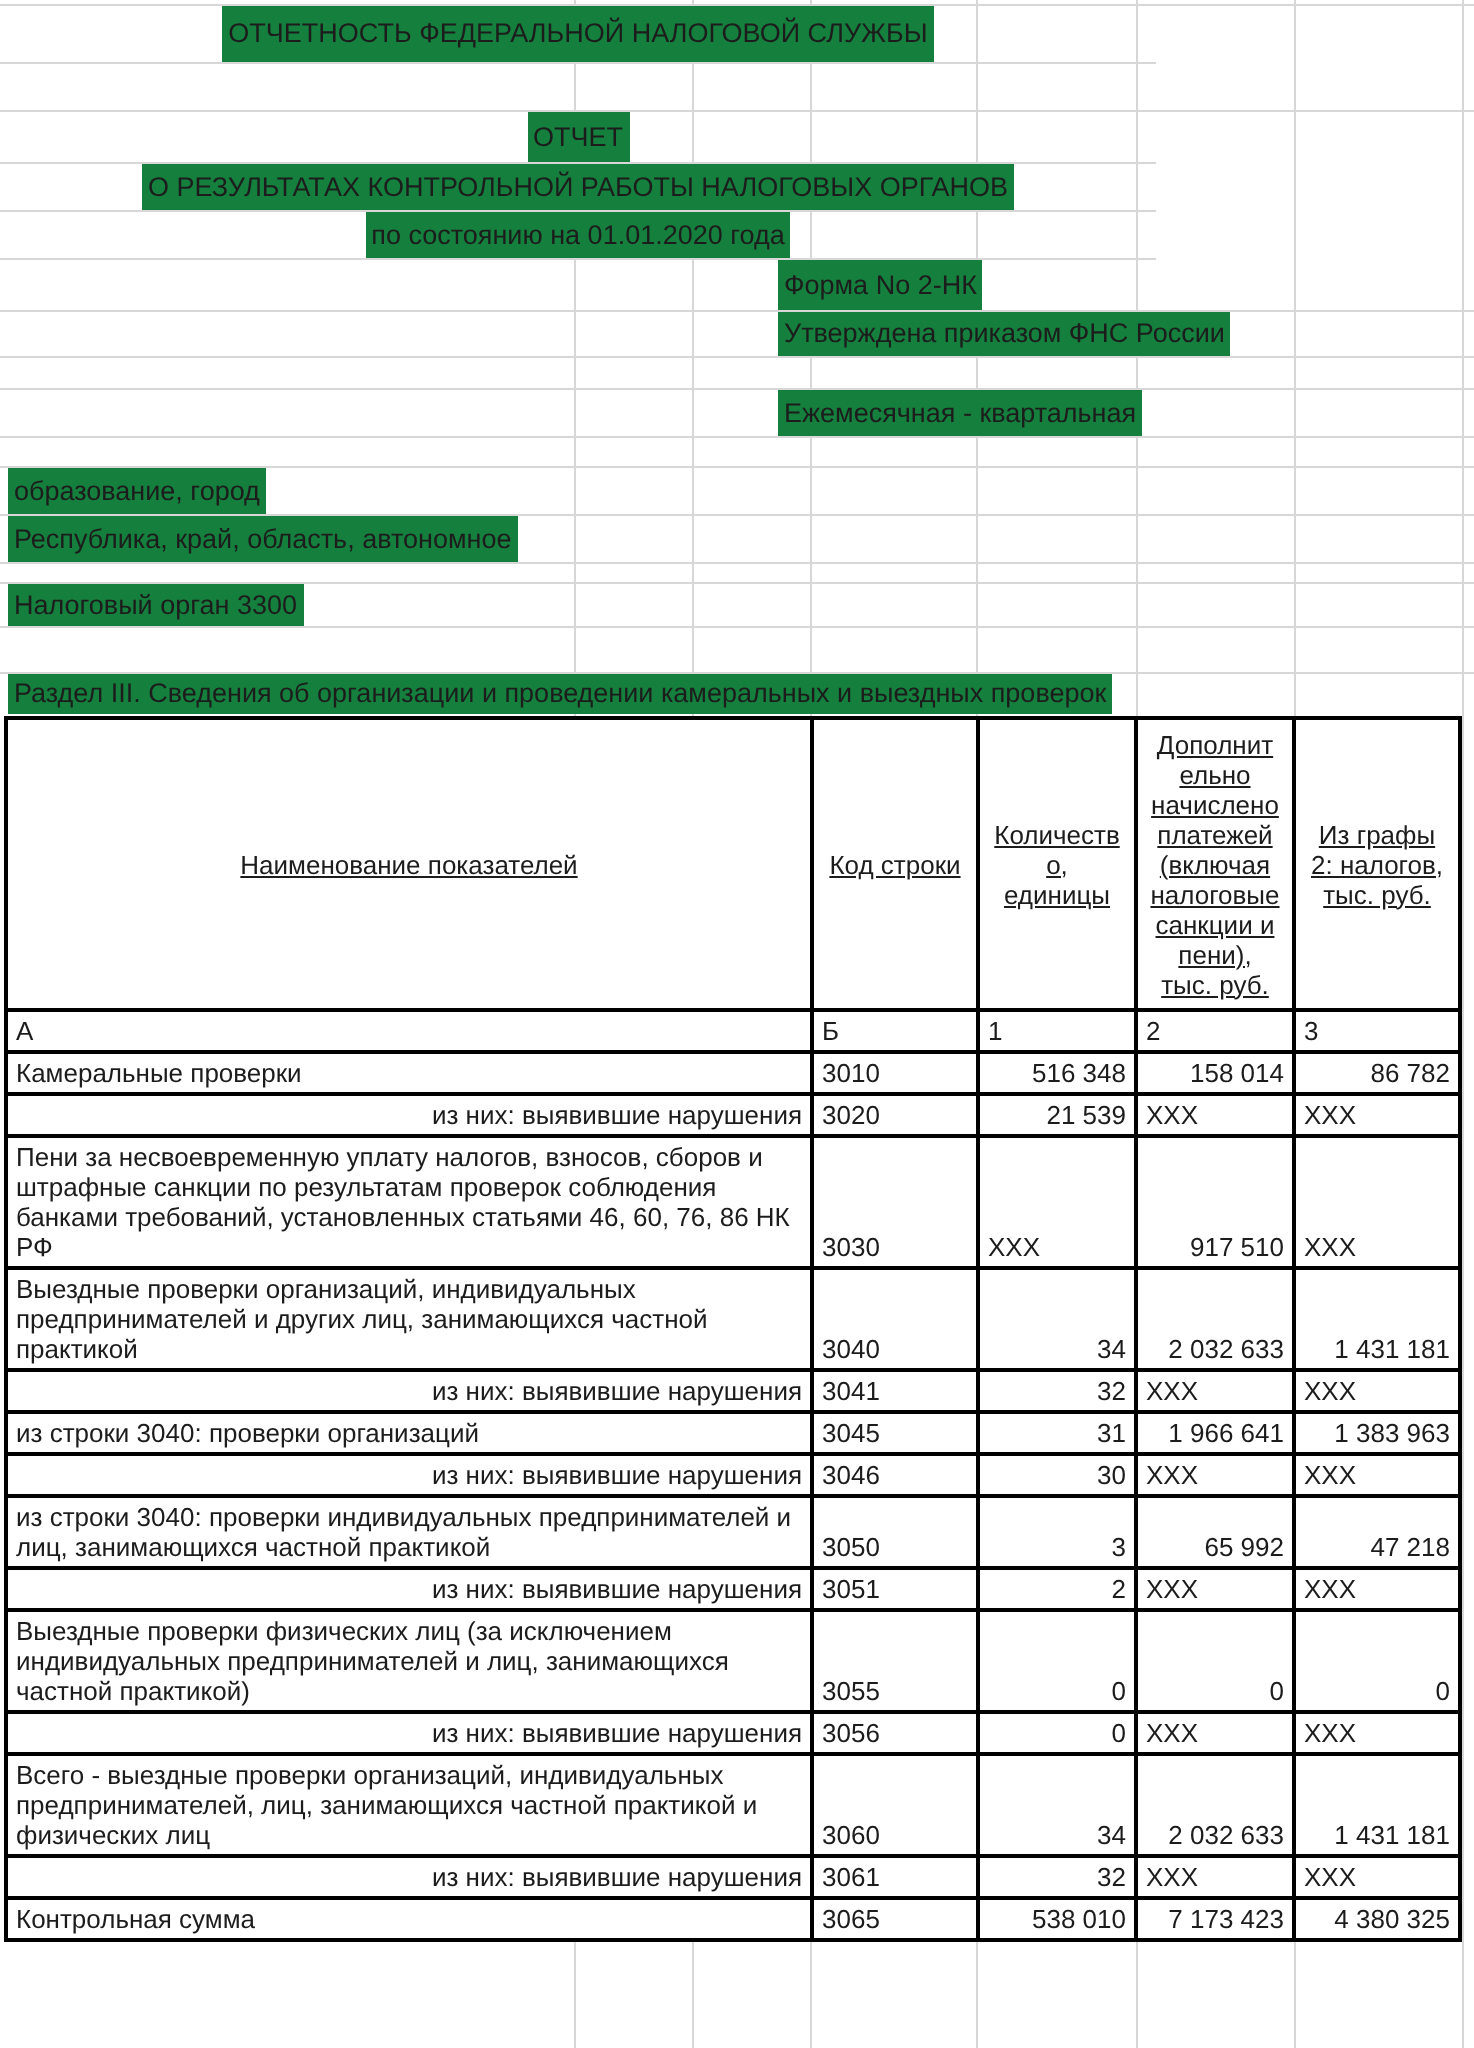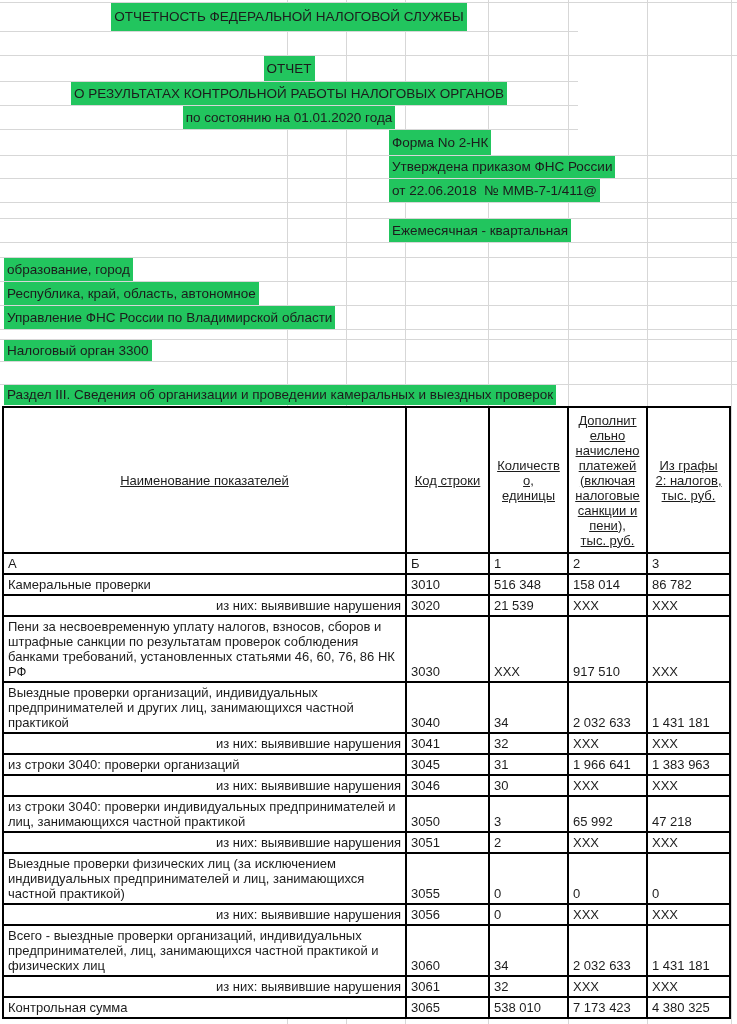--- a/index.html
+++ b/index.html
@@ -8,21 +8,21 @@
     background:#ffffff; color:#1c1c1c;
     font-family:"Liberation Sans", sans-serif; font-size:13.5px;
   }
   
   .vline { position:absolute; top:0; bottom:0; width:1px; background:#d7d7d7; z-index:0; }
   
   .pre {
     position:relative; z-index:1; box-sizing:border-box;
     border-bottom:1px solid #d7d7d7; white-space:pre; overflow:hidden;
   }
-  .pre .t { display:inline-block; background:#22c55e; padding:0 3px; }
+  .pre .t { display:inline-block; background:#15803d; padding:0 3px; }
   .pre.center { width:578px; text-align:center; }
   .pre.indent { padding-left:389px; }
   .pre.left   { padding-left:4px; }
   .pre.noline { border-bottom:none; }
   
   table.grid {
     position:relative; z-index:1; table-layout:fixed; border-collapse:collapse;
     width:727px; margin-left:2px; background:#ffffff; font-size:13px;
   }
   table.grid col.c-name  { width:403px; }
@@ -35,21 +35,21 @@
     word-wrap:break-word; overflow-wrap:break-word;
   }
   table.grid th {
     font-weight:normal; text-align:center; vertical-align:middle; padding:2px 6px;text-decoration:underline;
   }
   table.grid th.h-name { padding:2px 4px; }
   table.grid td { vertical-align:bottom; padding:2px 4px; }
   td.name   { text-align:left; padding:2px 22px 2px 4px; }
   td.name.ind { padding-left:20px;text-align:right; }
   td.code   { text-align:left; }
-  td.num    { }
+  td.num    { text-align:right; }
   td.xxx    { text-align:left; }
   tr.idx td { vertical-align:top; }
 </style>
 </head>
 <body>
 
 <div id="sheet">
 
   <div class="vline" style="left:287px"></div>
   <div class="vline" style="left:346px"></div>
@@ -60,27 +60,25 @@
   <div class="vline" style="left:731px"></div>
 
   <div class="pre" style="height:3px"></div>
   <div class="pre center" style="height:29px;line-height:28px"><span class="t">ОТЧЕТНОСТЬ ФЕДЕРАЛЬНОЙ НАЛОГОВОЙ СЛУЖБЫ</span></div>
   <div class="pre" style="height:24px"></div>
   <div class="pre center" style="height:26px;line-height:25px"><span class="t">ОТЧЕТ</span></div>
   <div class="pre center" style="height:24px;line-height:23px"><span class="t">О РЕЗУЛЬТАТАХ КОНТРОЛЬНОЙ РАБОТЫ НАЛОГОВЫХ ОРГАНОВ</span></div>
   <div class="pre center" style="height:24px;line-height:23px"><span class="t">по состоянию на 01.01.2020 года</span></div>
   <div class="pre indent" style="height:26px;line-height:25px"><span class="t">Форма No 2-НК</span></div>
   <div class="pre indent" style="height:23px;line-height:22px"><span class="t">Утверждена приказом ФНС России</span></div>
-  <div class="pre indent" style="height:24px;line-height:23px"><span class="t">от 22.06.2018  № ММВ-7-1/411@</span></div>
   <div class="pre" style="height:16px"></div>
   <div class="pre indent" style="height:24px;line-height:23px"><span class="t">Ежемесячная - квартальная</span></div>
   <div class="pre" style="height:15px"></div>
   <div class="pre left" style="height:24px;line-height:23px"><span class="t">образование, город</span></div>
   <div class="pre left" style="height:24px;line-height:23px"><span class="t">Республика, край, область, автономное</span></div>
-  <div class="pre left" style="height:24px;line-height:23px"><span class="t">Управление ФНС России по Владимирской области</span></div>
   <div class="pre" style="height:10px"></div>
   <div class="pre left" style="height:22px;line-height:21px"><span class="t">Налоговый орган 3300</span></div>
   <div class="pre" style="height:23px"></div>
   <div class="pre left noline" style="height:21px;line-height:20px"><span class="t">Раздел III. Сведения об организации и проведении камеральных и выездных проверок</span></div>
 
   <table class="grid">
     <colgroup>
       <col class="c-name">
         <col class="c-code">
         <col class="c-qty">

